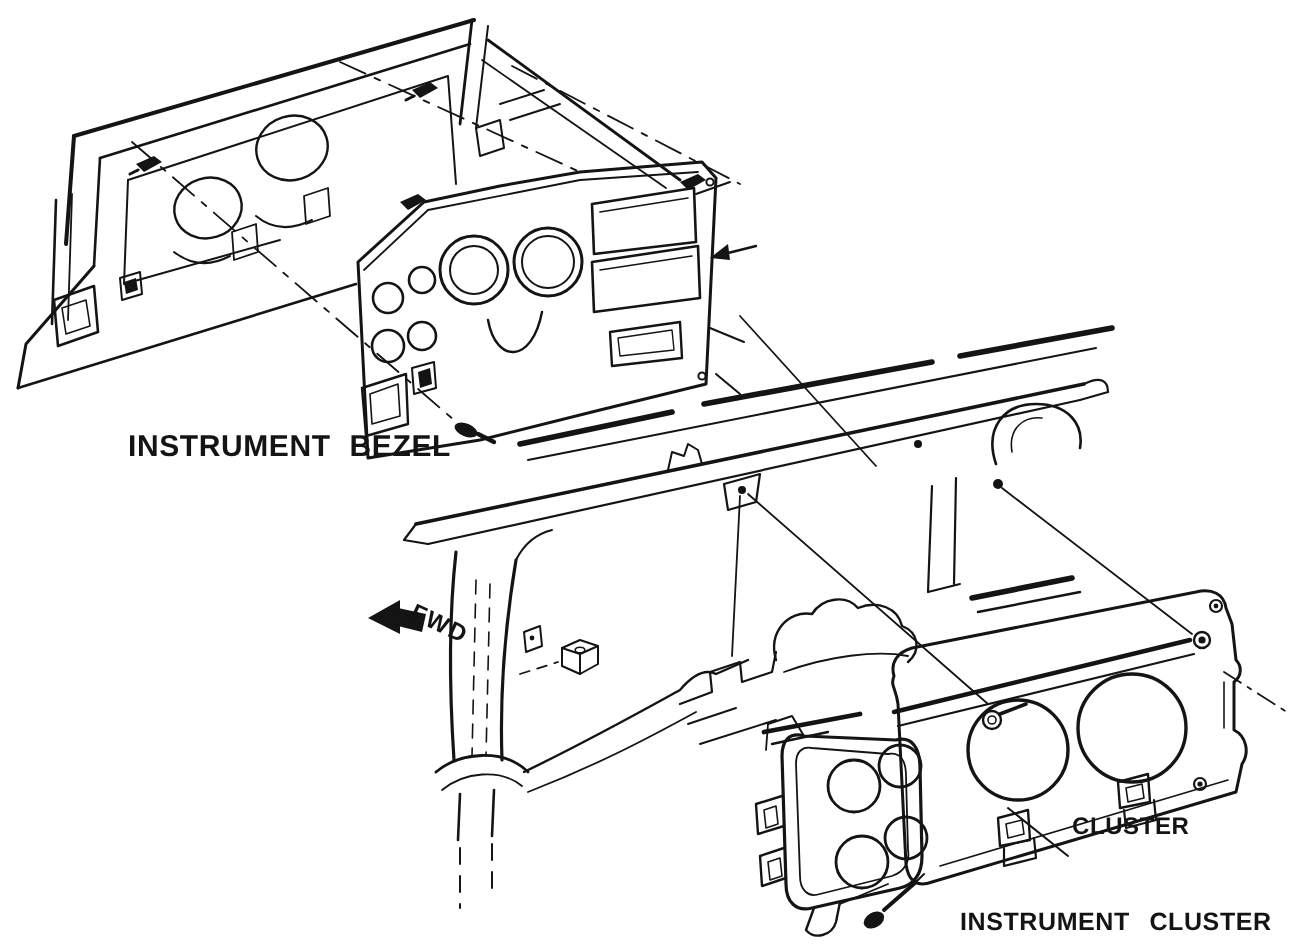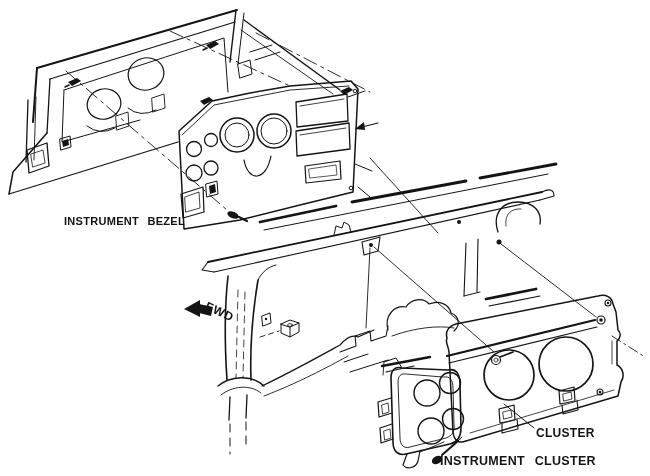--- a/index.html
+++ b/index.html
@@ -5,21 +5,21 @@
   html,body{margin:0;padding:0;background:#e8e8e8;}
   #stage{
     position:relative;width:650px;height:476px;background:#ffffff;
     font-family:"Liberation Sans", sans-serif;overflow:hidden;
   }
   #stage svg{position:absolute;left:0;top:0;}
   .lbl{
     position:absolute;color:#141414;font-weight:bold;white-space:nowrap;
     -webkit-font-smoothing:antialiased;
   }
-  .lbl-main{font-size:11px;letter-spacing:.3px;word-spacing:5px;padding-left:28px;}
+  .lbl-main{font-size:15px;letter-spacing:.3px;word-spacing:5px;padding-left:28px;}
   .lbl-callout{font-size:11.5px;letter-spacing:.2px;line-height:14px;}
   .lbl-fwd{font-size:12px;letter-spacing:1px;transform:rotate(25deg);transform-origin:left top;}
   .lbl-cluster{font-size:12px;letter-spacing:.3px;}
   .lbl-instr-cluster{font-size:12.5px;letter-spacing:.3px;word-spacing:6px;}
 </style>
 </head>
 <body>
 
 <div id="stage">
 
@@ -236,17 +236,17 @@
 
       <path d="M534,428 L504,404" stroke-width="1"></path>
     </g>
   </svg>
 
   <div class="lbl lbl-main" style="left:36px;top:215px;">INSTRUMENT BEZEL</div>
 
 
   <div class="lbl lbl-fwd" style="left:209px;top:299px;">FWD</div>
 
-  <div class="lbl lbl-cluster" style="left:536px;top:426px;">CLUSTER</div>
-
-  <div class="lbl lbl-instr-cluster" style="left:440px;top:454px;">INSTRUMENT CLUSTER</div>
+  <div class="lbl lbl-cluster" style="left:536px;top:406px;">CLUSTER</div>
+
+  <div class="lbl lbl-instr-cluster" style="left:480px;top:454px;">INSTRUMENT CLUSTER</div>
 
 </div>
 
 </body></html>

